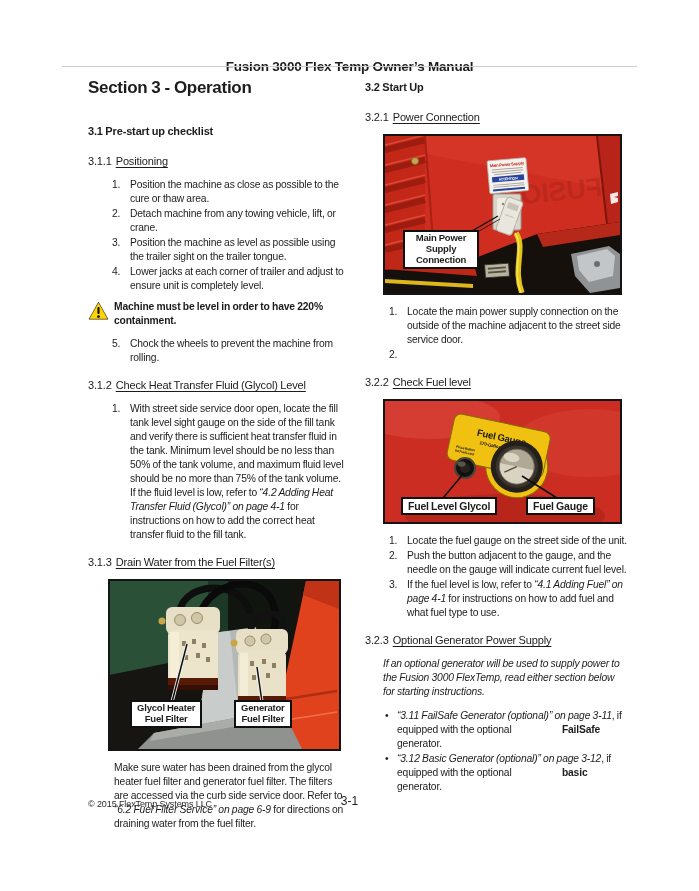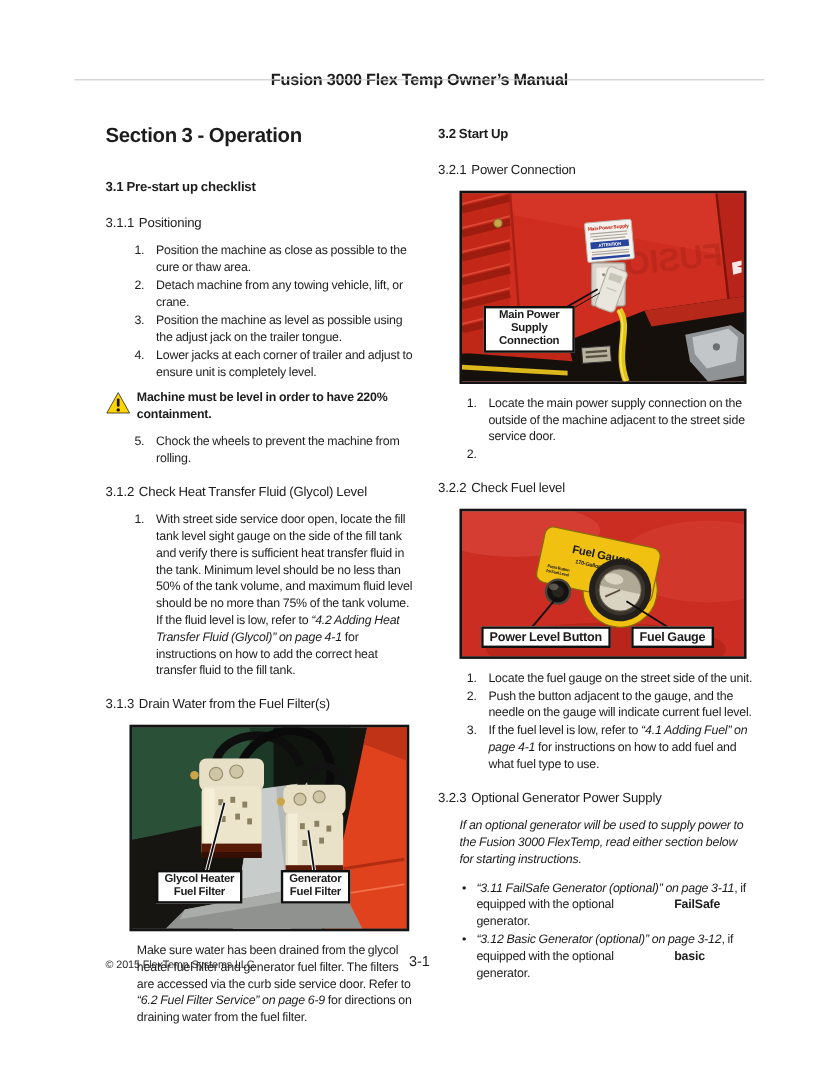--- a/index.html
+++ b/index.html
@@ -7,29 +7,29 @@
     width:699px;height:891px;position:relative;background:#ffffff;
     font-family:"Liberation Sans",sans-serif;color:#1c1c1c;overflow:hidden;
     -webkit-font-smoothing:antialiased;
   }
   .doc-title{
     position:absolute;top:43px;left:0;width:699px;text-align:center;
     font-size:13.5px;font-weight:bold;letter-spacing:-0.2px;margin-top:16px;
   }
   .header-rule{position:absolute;top:66px;left:62px;width:575px;height:1px;background:#cdcdcd;}
 
-  .col{position:absolute;top:101px;font-size:10.3px;line-height:1.36;letter-spacing:-0.15px;word-spacing:-0.4px;}
+  .col{position:absolute;top:76px;font-size:10.3px;line-height:1.36;letter-spacing:-0.15px;word-spacing:-0.4px;}
   .col-left{left:88px;width:258px;}
   .col-right{left:365px;width:262px;}
 
   .h1{font-size:17px;font-weight:bold;letter-spacing:-0.3px;margin:0 0 25px 0;}
   .h2{font-size:11px;font-weight:bold;margin:0 0 15px 0;}
   .h3{font-size:11px;margin:13px 0 9px 0;}
   .h3 .num{margin-right:4px;}
-  .ul{text-underline-offset:2px;margin-top:33px;}
+  .ul{text-decoration:underline;text-underline-offset:2px;margin-top:33px;}
 
   .li{display:flex;margin:0 0 1px 0;}
   .li .n{flex:none;width:18px;margin-left:24px;}
   .li .t{flex:1;}
   .run-i{font-style:italic;}
   .run-b{font-weight:bold;padding-left:48px;}
 
   .warning{display:flex;align-items:flex-start;margin:7px 0 9px 0;}
   .warning .wicon{flex:none;width:21px;margin-right:5px;margin-top:1px;}
   .warning .wtext{font-weight:bold;}
@@ -78,21 +78,21 @@
   <div class="li">
     <span class="n">1.</span>
     <div class="t"><span>Position the machine as close as possible to the cure or thaw area.</span></div>
   </div>
   <div class="li">
     <span class="n">2.</span>
     <div class="t"><span>Detach machine from any towing vehicle, lift, or crane.</span></div>
   </div>
   <div class="li">
     <span class="n">3.</span>
-    <div class="t"><span>Position the machine as level as possible using the adjust jack on the trailer tongue.</span></div>
+    <div class="t"><span>Position the machine as level as possible using the trailer sight on the trailer tongue.</span></div>
   </div>
   <div class="li">
     <span class="n">4.</span>
     <div class="t"><span>Lower jacks at each corner of trailer and adjust to ensure unit is completely level.</span></div>
   </div>
 
   <div class="warning">
     <span class="wicon">
       <svg width="21" height="20" viewBox="0 0 21 20">
         <path d="M10.5 1.2 L20 18.2 L1 18.2 Z" fill="#ffd400" stroke="#111" stroke-width="0.6" stroke-linejoin="round"></path>
@@ -339,21 +339,21 @@
         <circle cx="80" cy="67" r="10" fill="#141210"></circle>
         <circle cx="80" cy="67" r="10" fill="none" stroke="#4a443c" stroke-width="2"></circle>
         <circle cx="80" cy="67" r="5" fill="#26221d"></circle>
         <ellipse cx="76.5" cy="63" rx="4" ry="2.8" fill="#6a635a" opacity="0.8"></ellipse>
       </g>
 
       <line x1="58" y1="97" x2="79" y2="72" stroke="#0d0d0d" stroke-width="1.5"></line>
       <line x1="172" y1="97" x2="137" y2="75" stroke="#0d0d0d" stroke-width="1.5"></line>
     </svg>
     <div class="co" style="left:16px;top:96px;font-size:10.5px;">
-      <div>Power Level Button</div>
+      <div>Fuel Level Glycol</div>
     </div>
     <div class="co" style="left:141px;top:96px;font-size:10.5px;">
       <div>Fuel Gauge</div>
     </div>
   </div>
 
   <div class="li">
     <span class="n">1.</span>
     <div class="t"><span>Locate the fuel gauge on the street side of the unit.</span></div>
   </div>

